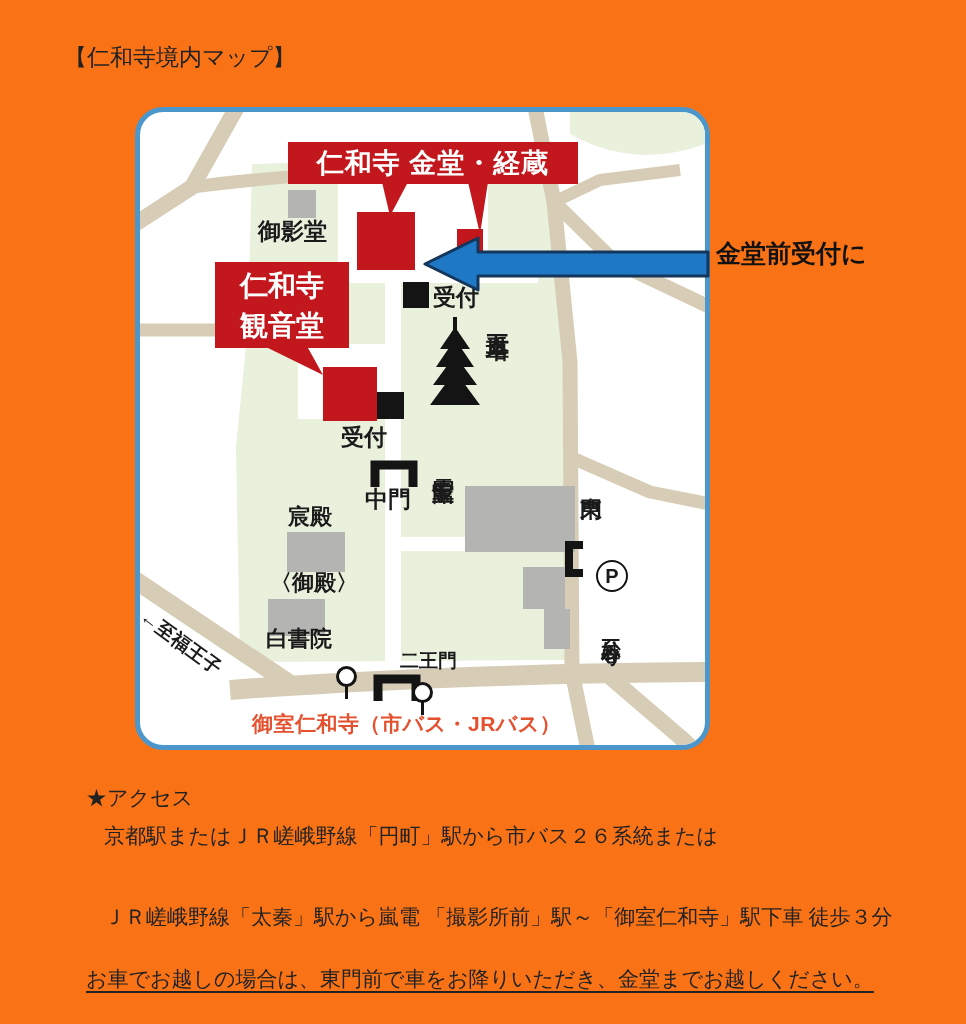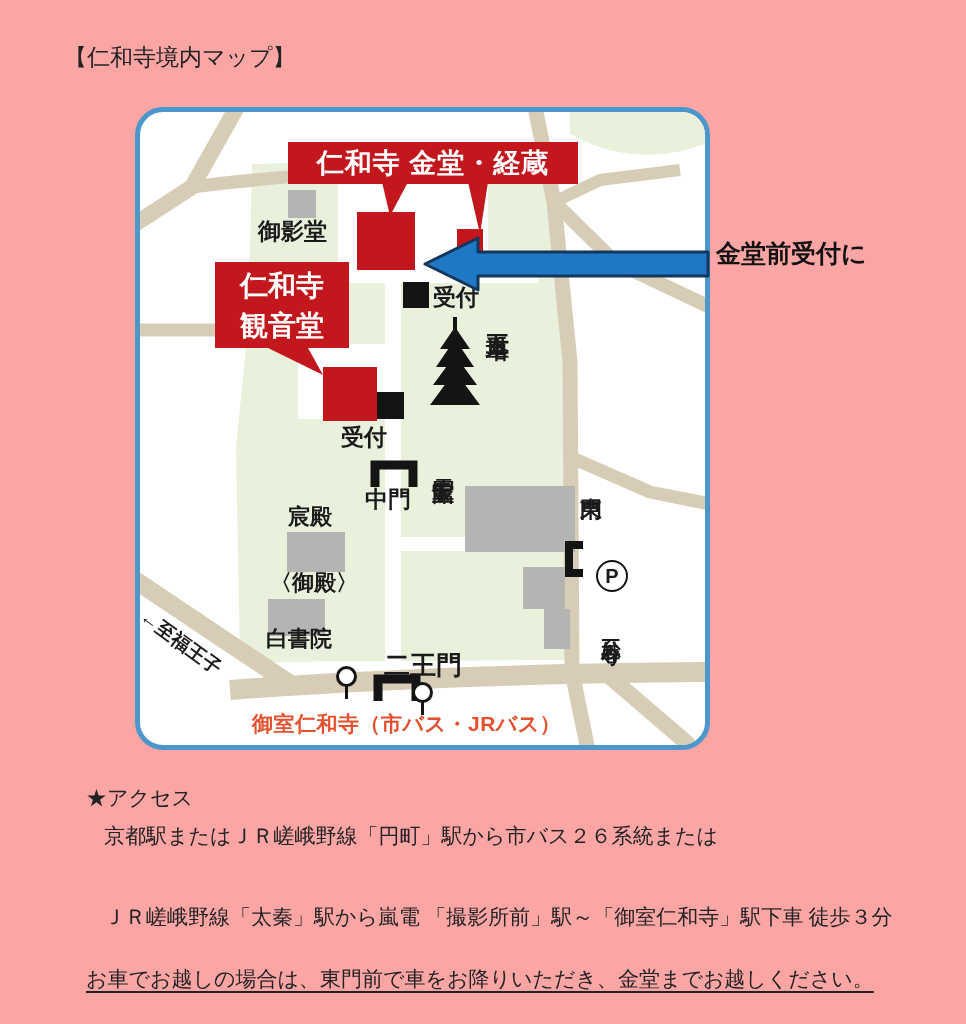--- a/index.html
+++ b/index.html
@@ -1,16 +1,16 @@
 <!DOCTYPE html>
 <html><head>
 <meta charset="utf-8">
 <style>
   html,body{margin:0;padding:0;background:#ffffff;}
-  #screen{position:relative;width:966px;height:1024px;background:#fca5a5;overflow:hidden;
+  #screen{position:relative;width:966px;height:1024px;background:#f97316;overflow:hidden;
           font-family:"Liberation Sans",sans-serif;color:#1a1a1a;}
   .abs{position:absolute;}
   
   .doc-title{left:64px;top:42px;font-family:"Liberation Serif","DejaVu Serif",serif;
              font-size:23px;color:#222;}
   .access{font-family:"Liberation Serif","DejaVu Serif",serif;font-size:21px;color:#222;white-space:nowrap;margin-top:28px;}
   .underline{text-decoration:underline;text-underline-offset:5px;}
   
   #map{left:135px;top:107px;width:565px;height:633px;border:5px solid #4b97cc;border-radius:28px;
        background:#ffffff;overflow:hidden;}
@@ -127,21 +127,21 @@
 
     <div class="mlbl" style="left:118px;top:104px;font-size:23px;">御影堂</div>
     <div class="mlbl" style="left:293px;top:170px;font-size:23px;">受付</div>
     <div class="mlbl" style="left:201px;top:310px;font-size:23px;">受付</div>
     <div class="mlbl vert" style="left:343px;top:203px;font-size:23px;">五重塔</div>
     <div class="mlbl" style="left:225px;top:372px;font-size:23px;">中門</div>
     <div class="mlbl vert" style="left:288px;top:348px;font-size:22px;">霊宝館</div>
     <div class="mlbl" style="left:148px;top:390px;font-size:22px;">宸殿</div>
     <div class="mlbl" style="left:130px;top:456px;font-size:22px;">〈御殿〉</div>
     <div class="mlbl" style="left:126px;top:512px;font-size:22px;">白書院</div>
-    <div class="mlbl" style="left:244px;top:536px;font-size:26px;">二王門</div>
+    <div class="mlbl" style="left:260px;top:536px;font-size:19px;">二王門</div>
     <div class="mlbl vert" style="left:436px;top:368px;font-size:22px;">東門</div>
     <div class="mlbl vert" style="left:458px;top:512px;font-size:19px;font-weight:bold;">至妙心寺↘</div>
     <div class="mlbl" style="left:10px;top:492px;font-size:19px;transform:rotate(36deg);transform-origin:left top;">←至福王子</div>
     <div class="mlbl bus-name" style="left:112px;top:598px;">御室仁和寺（市バス・JRバス）</div>
 
     <div class="callout" style="left:75px;top:150px;width:134px;height:86px;font-size:28px;line-height:40px;padding-top:4px;box-sizing:border-box;">
       <div>仁和寺</div>
       <div>観音堂</div>
     </div>
     <div class="callout" style="left:148px;top:30px;width:290px;height:42px;line-height:42px;font-size:27px;letter-spacing:1px;">仁和寺 金堂・経蔵</div>

